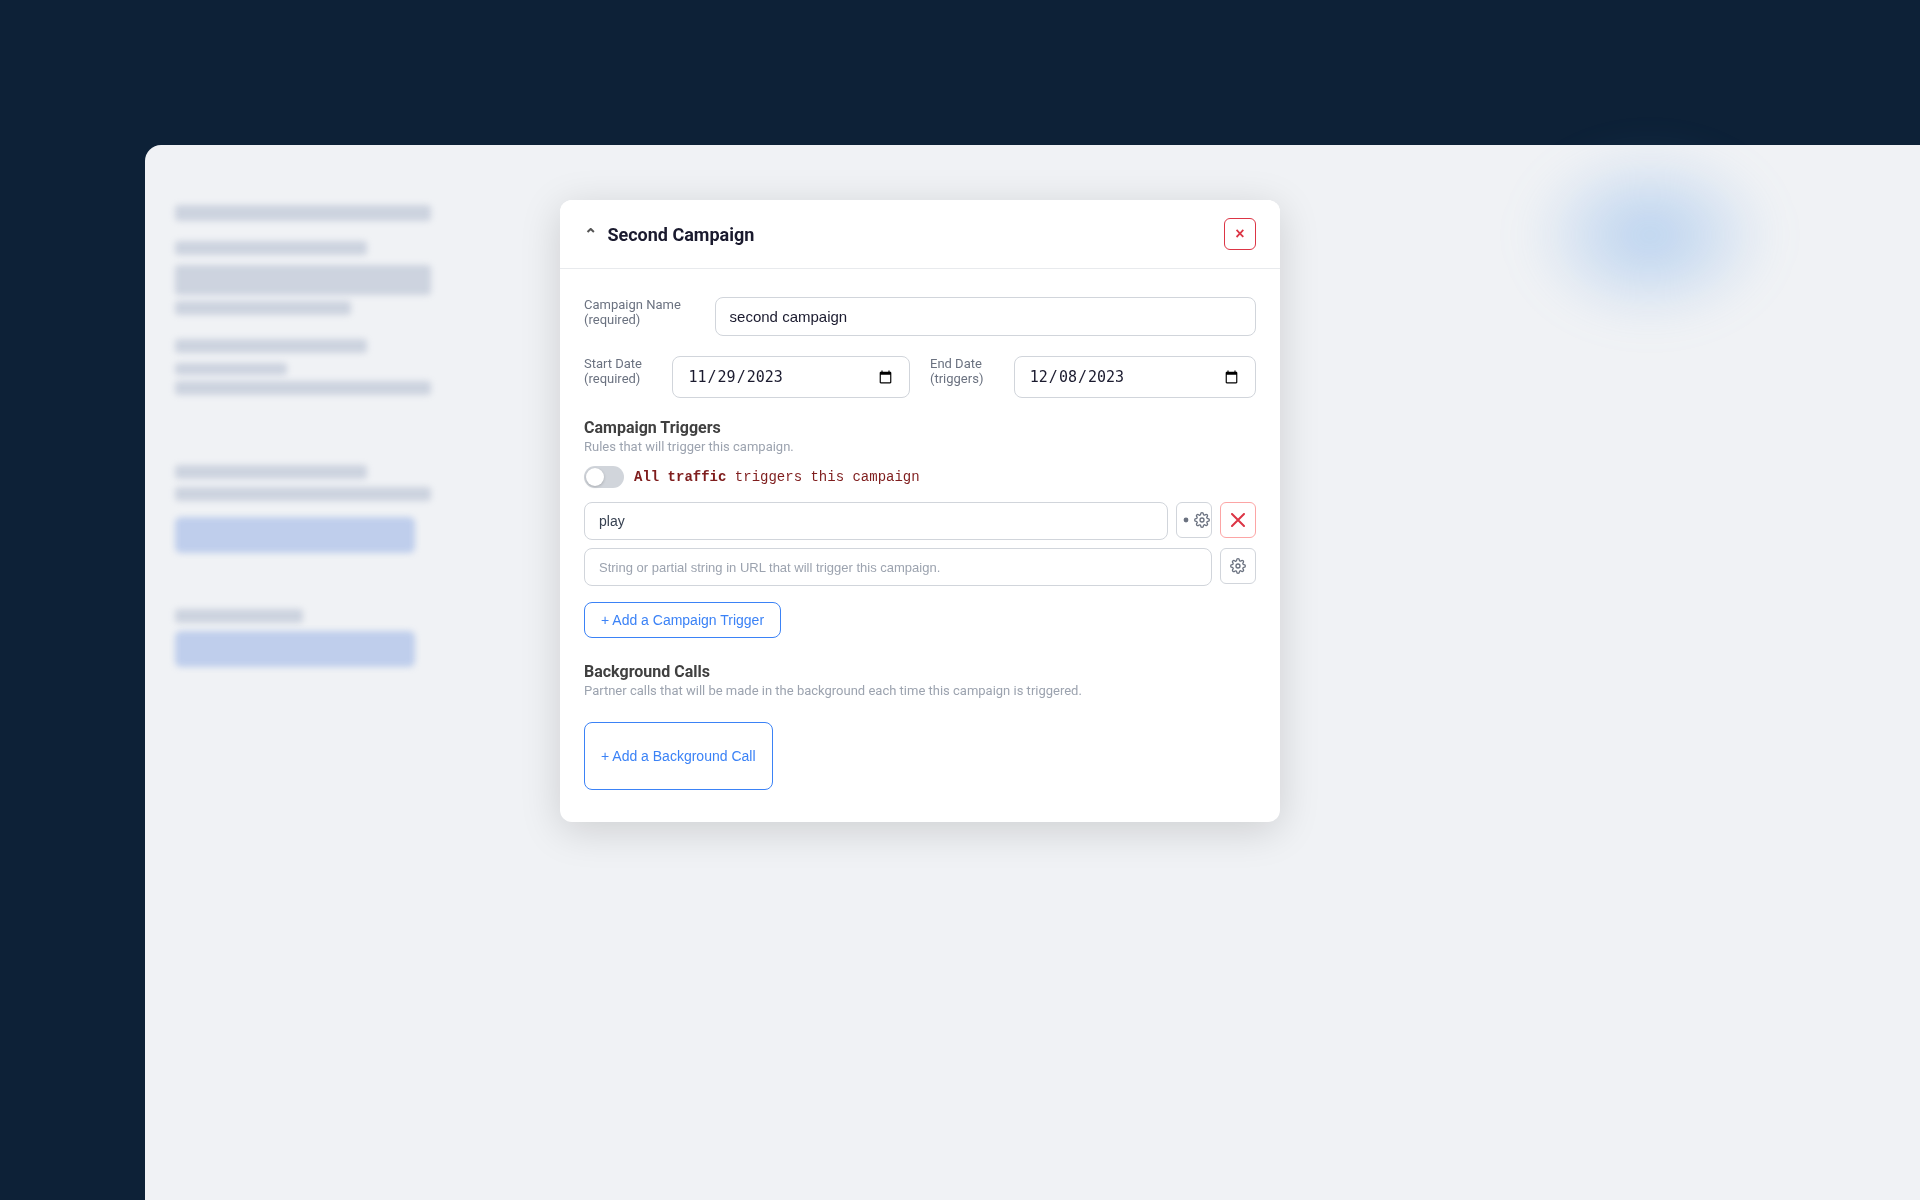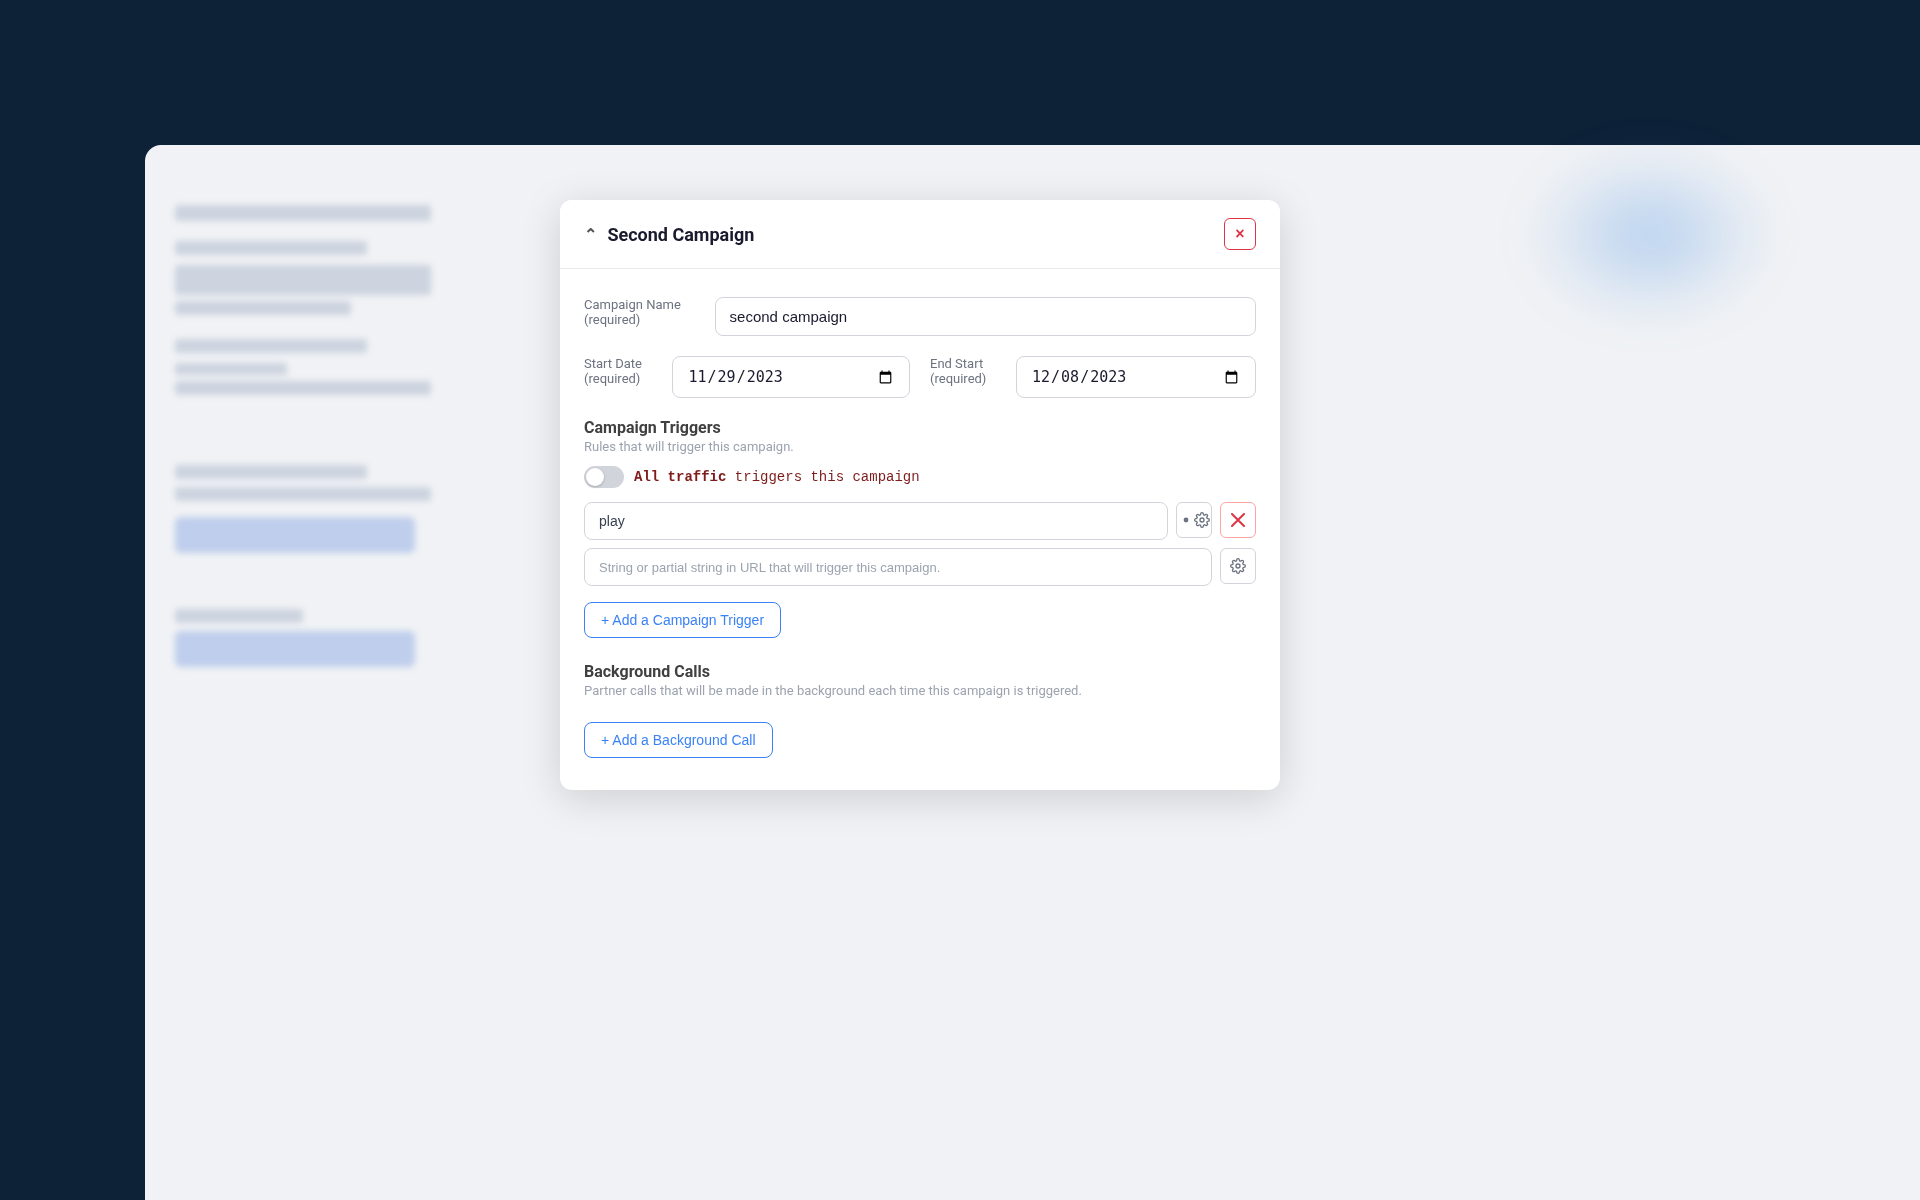--- a/index.html
+++ b/index.html
@@ -284,21 +284,21 @@
 
     
     .bg-calls-section {
       margin-top: 4px;
     }
 
     .add-bg-call-btn {
       display: inline-flex;
       align-items: center;
       gap: 6px;
-      padding: 9px 16px;
+      padding: 25px 16px;
       border: 1.5px solid #3b82f6;
       border-radius: 8px;
       background: white;
       color: #3b82f6;
       font-size: 14px;
       font-weight: 500;
       cursor: pointer;
       margin-top: 12px;
     }
 
@@ -365,21 +365,21 @@
       <label class="form-label">Campaign Name (required)</label>
       <input class="form-input" type="text" value="second campaign" style="">
     </div>
 
     <div class="date-row">
       <div class="form-group">
         <label class="form-label">Start Date (required)</label>
         <input class="date-input" type="date" value="2023-11-29" style="">
       </div>
       <div class="form-group">
-        <label class="form-label">End Start (required)</label>
+        <label class="form-label">End Date (triggers)</label>
         <input class="date-input" type="date" value="2023-12-08" style="">
       </div>
     </div>
 
     <div>
       <div class="section-title">Campaign Triggers</div>
       <div class="section-subtitle">Rules that will trigger this campaign.</div>
 
       
       <div class="toggle-row">

